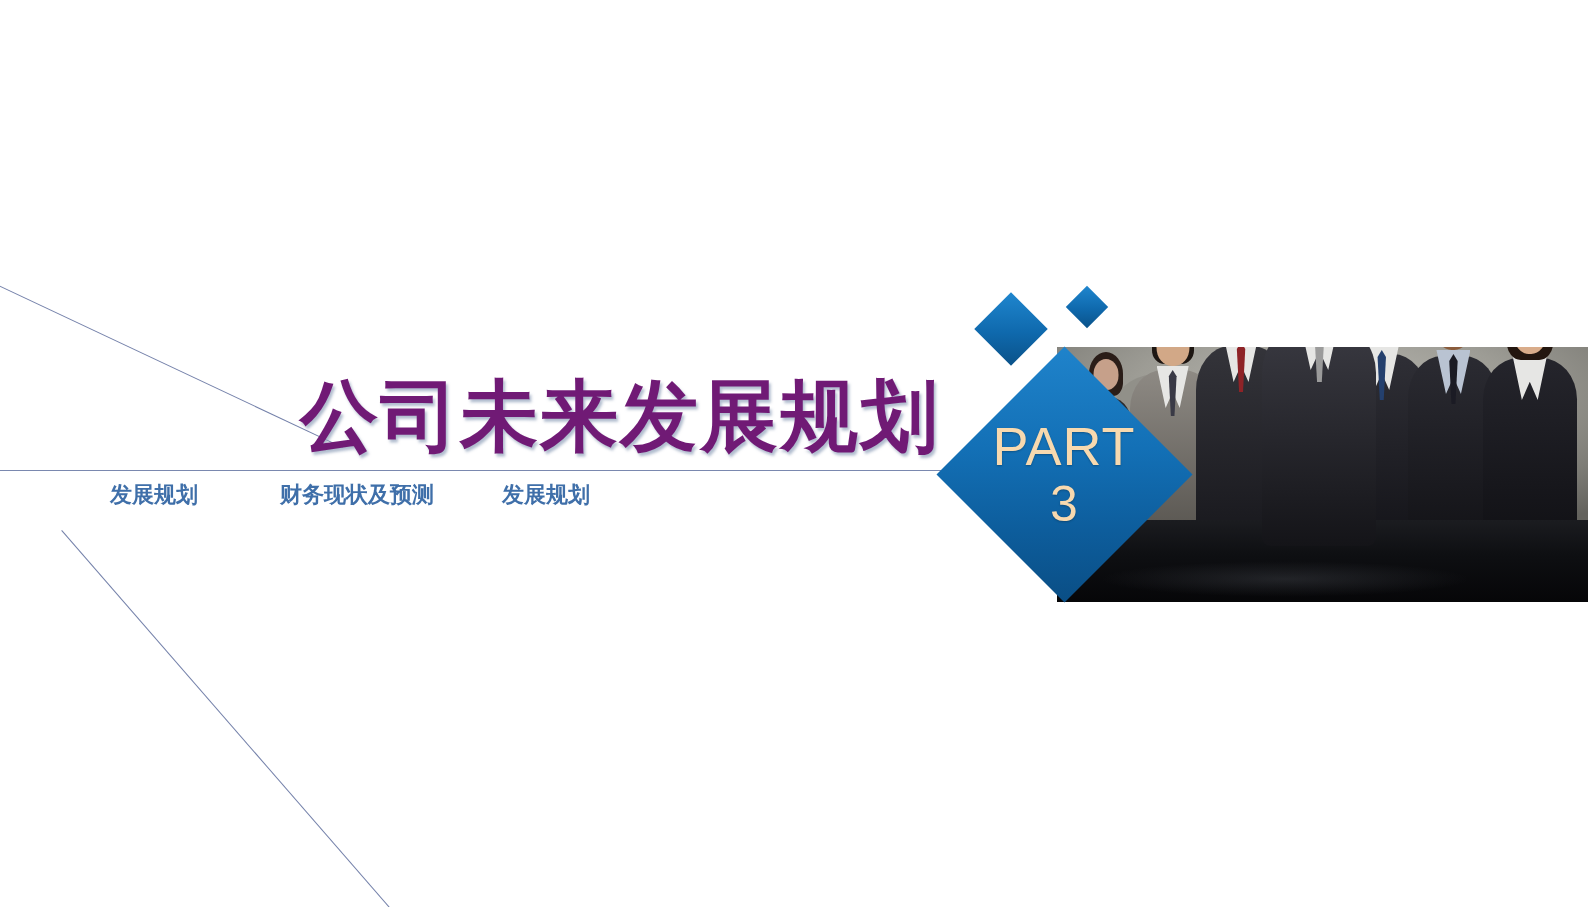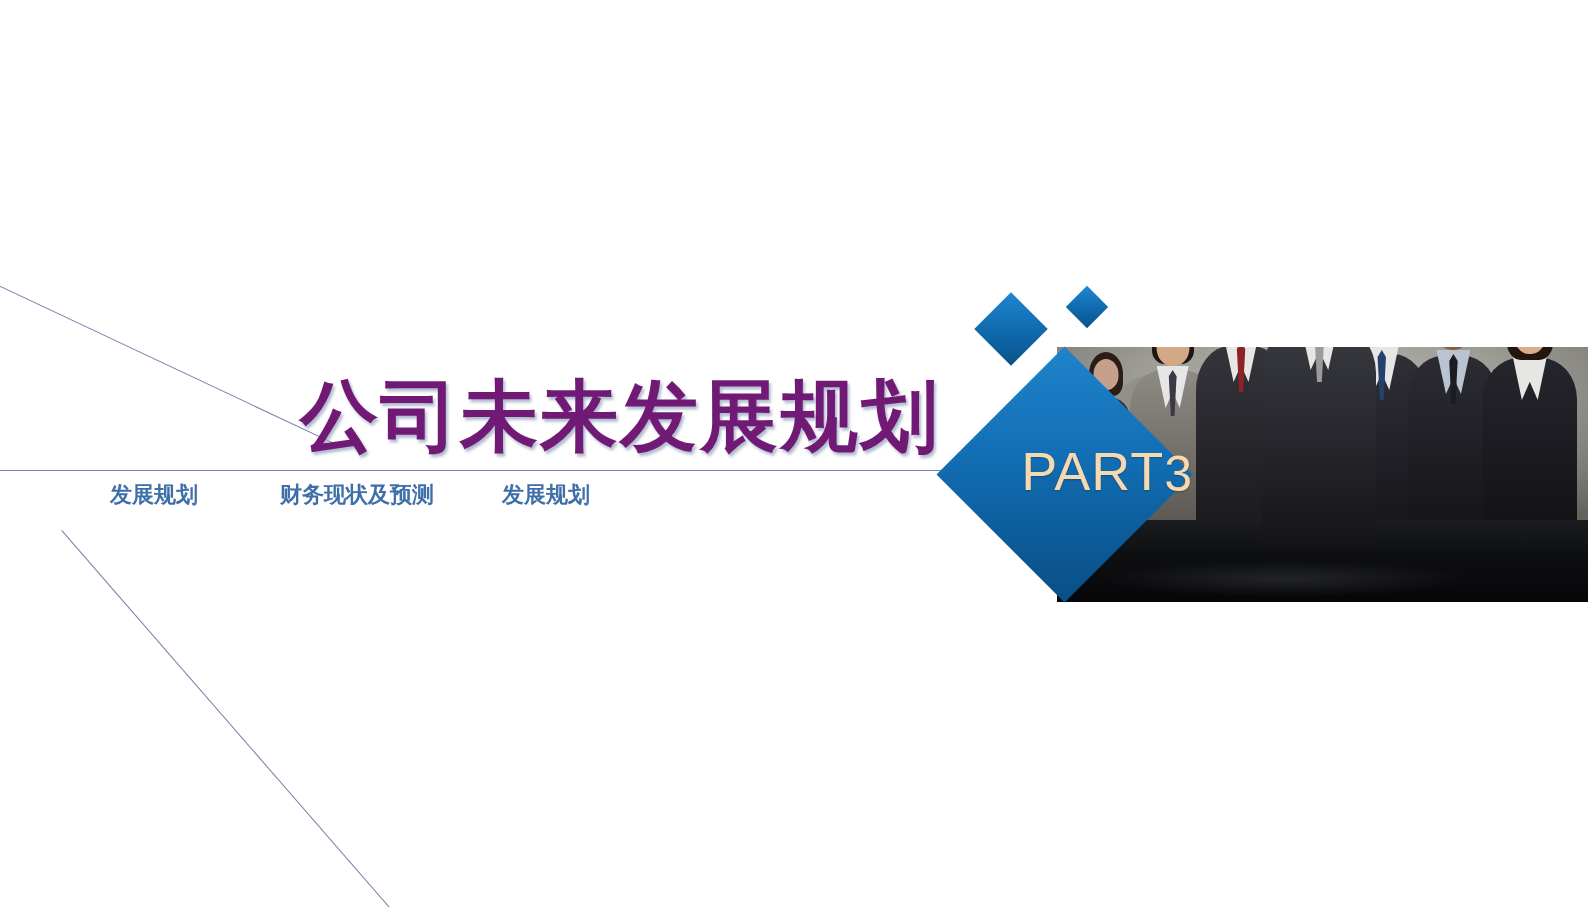--- a/index.html
+++ b/index.html
@@ -153,22 +153,23 @@
     transform: rotate(45deg);
     background: linear-gradient(135deg, #1f83cb 0%, #1370b6 40%, #0d5d9c 72%, #0a4e85 100%);
   }
   .diamond-label {
     position: absolute;
     left: 0;
     top: 0;
     width: 100%;
     height: 100%;
     display: flex;
+    flex-direction: column;
     align-items: center;
-    justify-content: flex-end;
+    justify-content: center;
     pointer-events: none;
   }
   .part-word {
     font-size: 54px;
     line-height: 1;
     letter-spacing: 1px;
     color: #f7d9af;
     text-shadow: 0 1px 2px rgba(0,0,0,.25);
     margin-bottom: 6px;
   }

